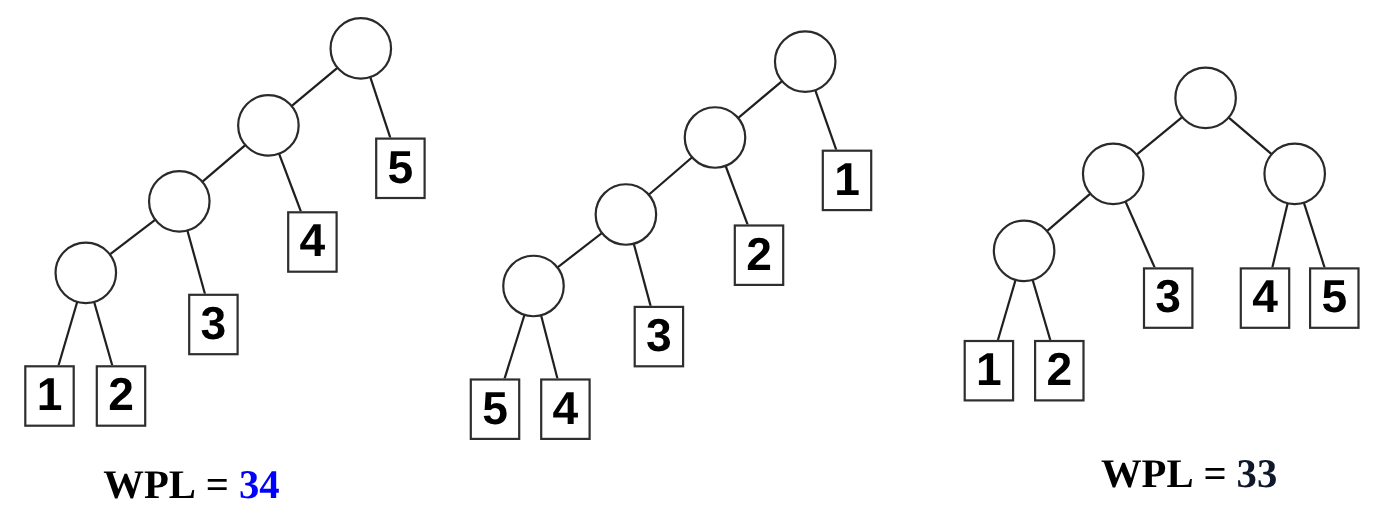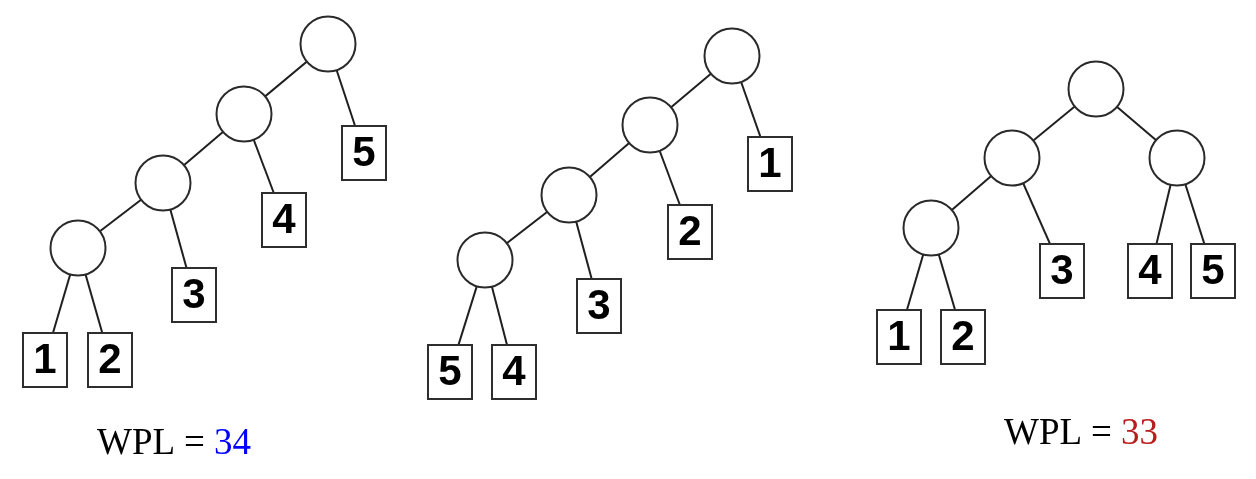--- a/index.html
+++ b/index.html
@@ -53,21 +53,21 @@
     font-size: 42px;
     line-height: 1;
     color: #000000;
     padding-bottom: 2px;
   }
   .wpl-caption {
     position: absolute;
     transform: translate(-50%, -50%);
     z-index: 2;
     font-family: "Liberation Serif", serif;
-    font-weight: normal;
+    font-weight: bold;
     font-size: 37px;
     white-space: nowrap;
     color: #000000;
   }
   .wpl-caption .eq {
     margin: 0 9px;
   }
   .wpl-caption .val {
     
   }
@@ -153,14 +153,14 @@
     </div>
     <div class="leaf-node" style="left: 1213px; top: 271px;">
       <span style="color: rgb(0, 0, 0);">5</span>
     </div>
     <div class="leaf-node" style="left: 899px; top: 337px;">
       <span style="color: rgb(0, 0, 0);">1</span>
     </div>
     <div class="leaf-node" style="left: 963px; top: 337px;">
       <span style="color: rgb(0, 0, 0);">2</span>
     </div>
-    <div class="wpl-caption" style="left: 1081px; top: 431px; color: rgb(0, 0, 0);"><span>WPL</span><span class="eq">=</span><span class="val" style="color: #b91c1c;">33</span></div>
+    <div class="wpl-caption" style="left: 1081px; top: 431px; color: rgb(0, 0, 0);"><span>WPL</span><span class="eq">=</span><span class="val" style="color: #0f172a;">33</span></div>
   </div>
 
 </body></html>

